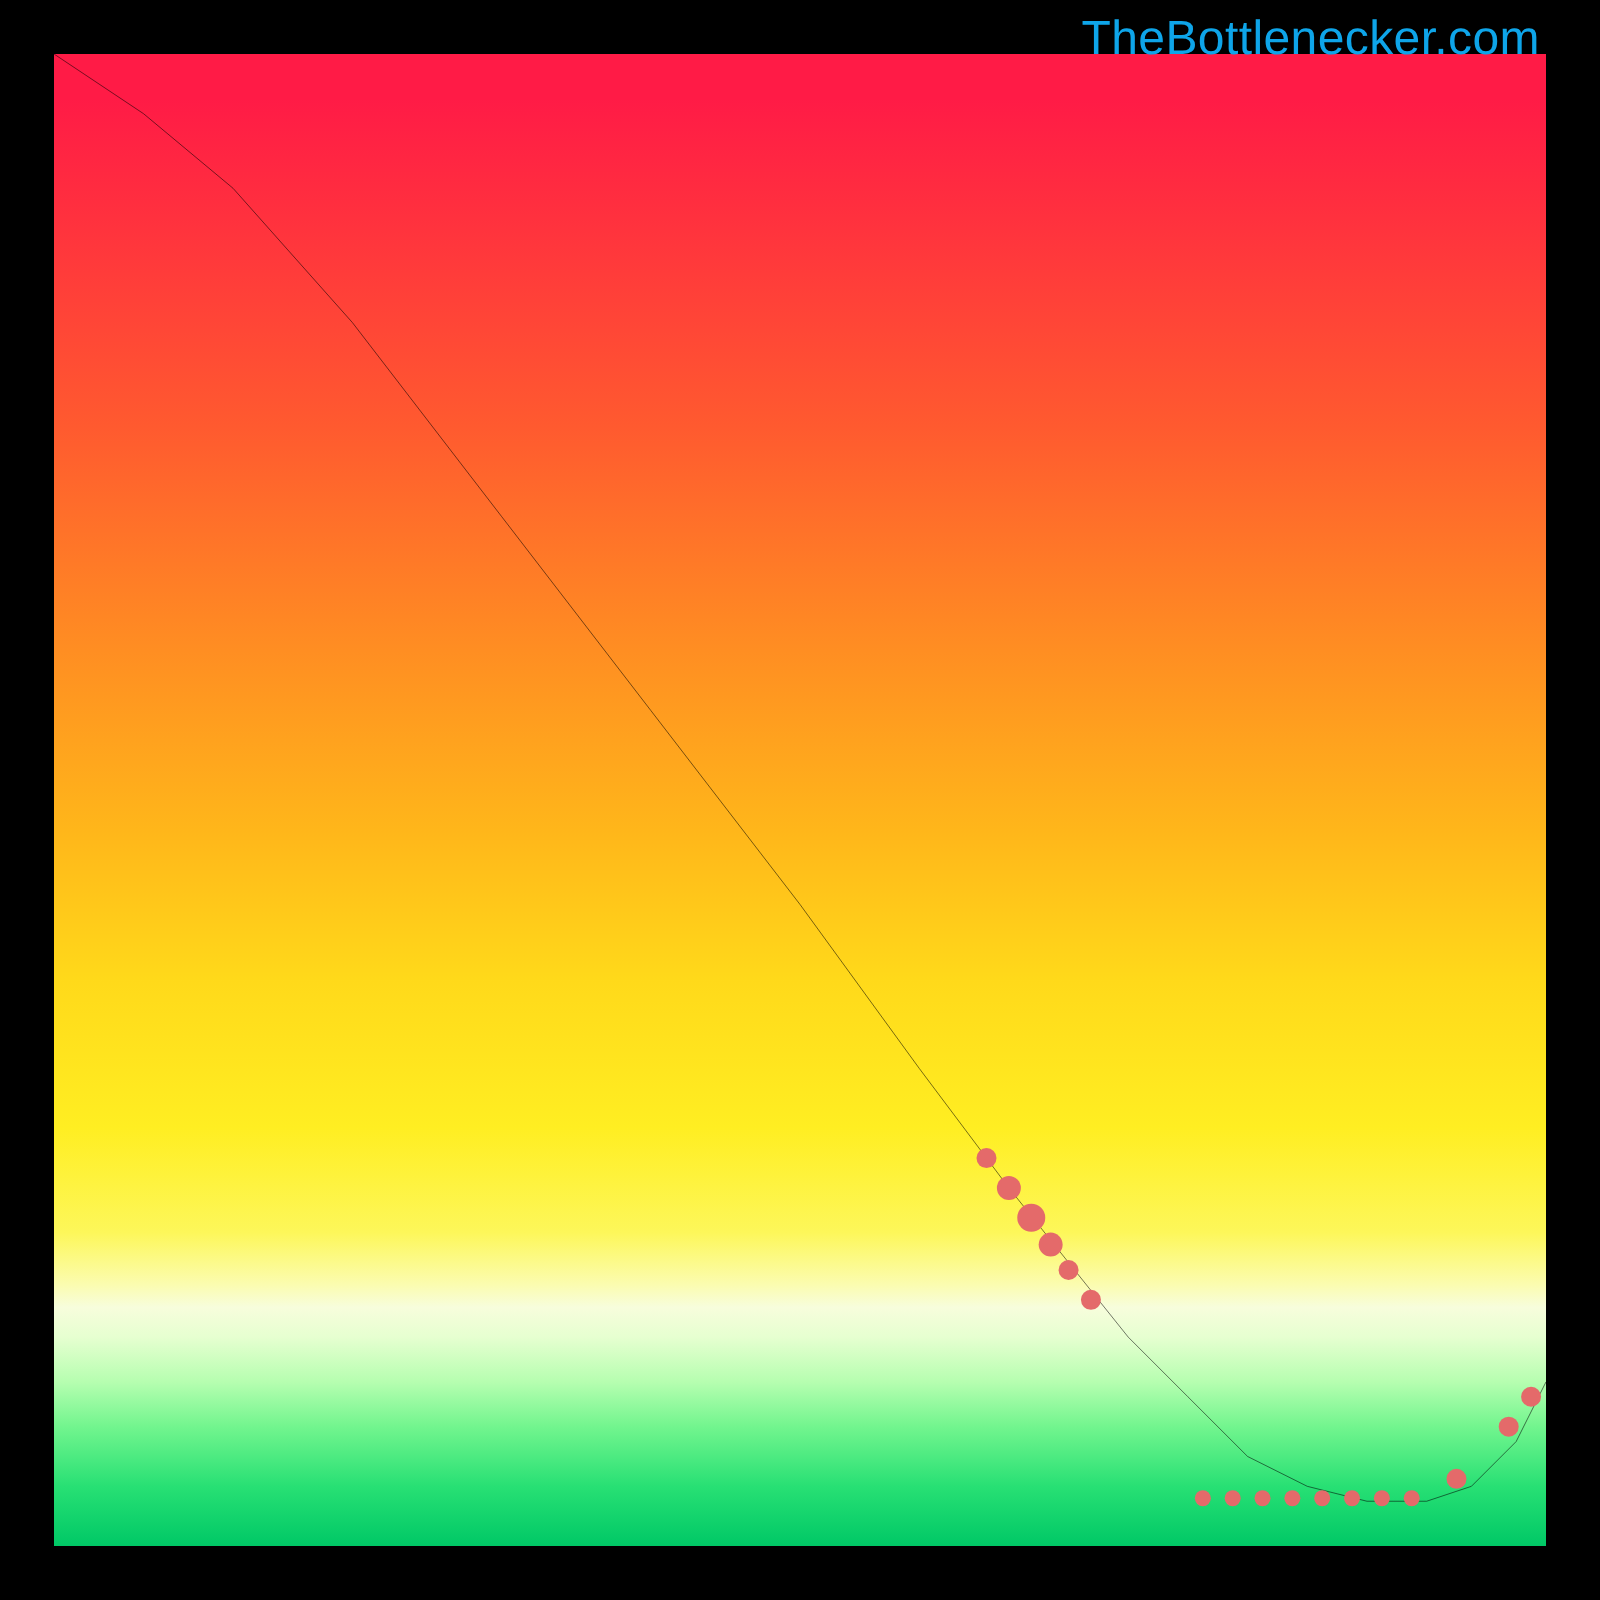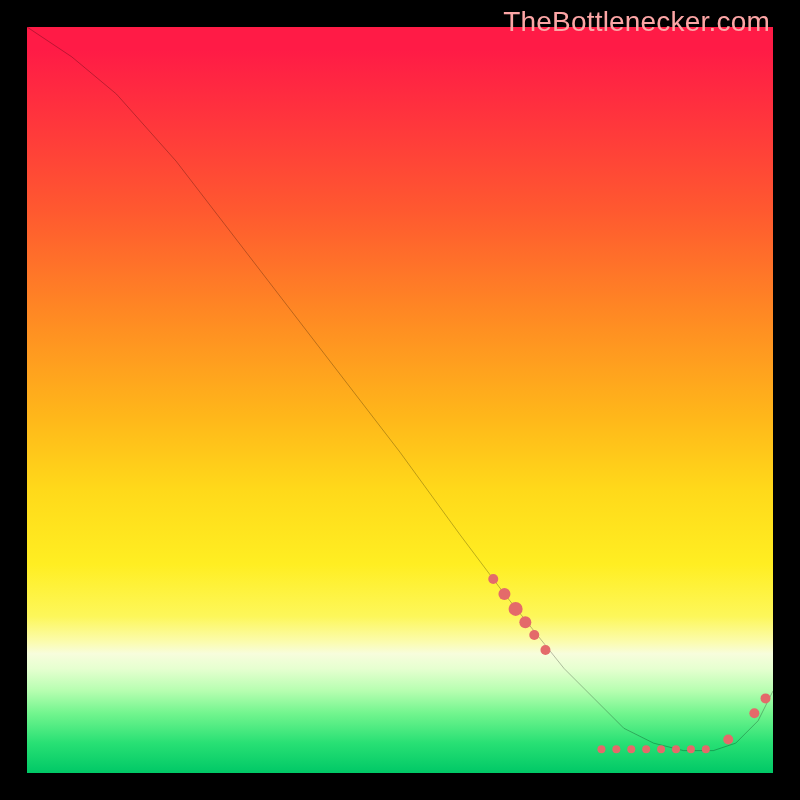--- a/index.html
+++ b/index.html
@@ -42,22 +42,22 @@
         #b6feb0 89%,
         #72f58e 92%,
         #28e074 96%,
         #00c866 100%
       );
   }
   .watermark {
     position: absolute;
     top: 6px;
     right: 30px;
-    color: #fca5a5;
-    font-size: 28px;
+    color: #0ea5e9;
+    font-size: 24px;
     letter-spacing: 0.2px;
     user-select: none;
   }
   svg.overlay {
     position: absolute;
     left: 27px;
     top: 27px;
     width: 746px;
     height: 746px;
     overflow: visible;

